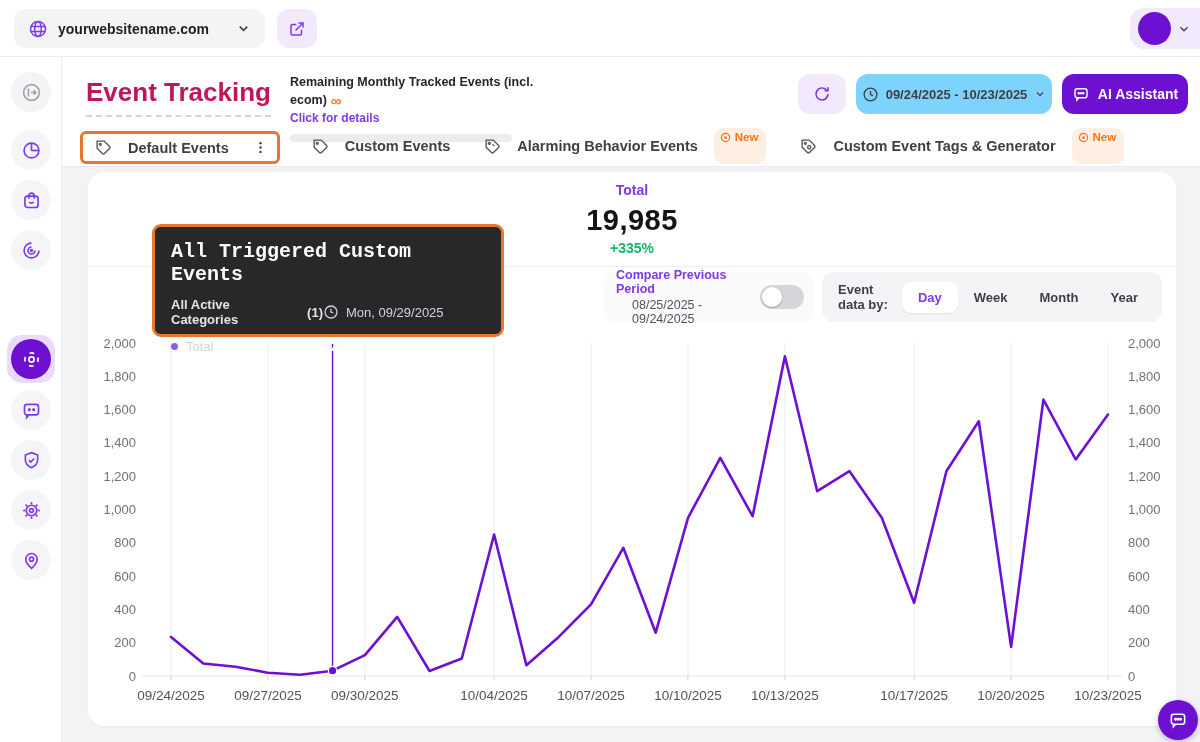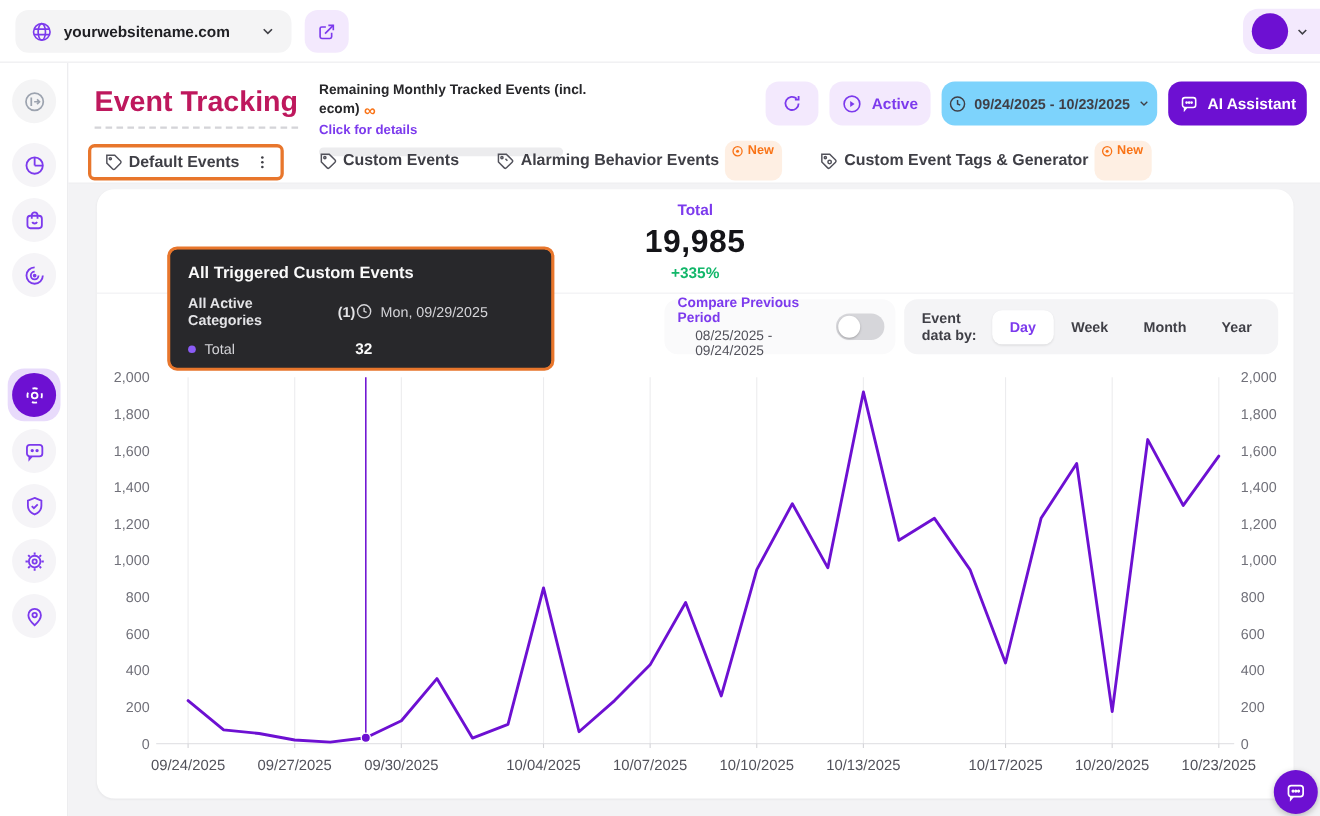--- a/index.html
+++ b/index.html
@@ -32,21 +32,21 @@
   .remaining .r-bar { margin-top:9px; width:222px; height:8px; border-radius:4px; background:#ececee; }
   .hdr-actions { position:absolute; right:12px; top:17px; display:flex; gap:10px; height:40px; }
   .btn { display:flex; align-items:center; justify-content:center; gap:8px; border-radius:12px; font-size:14px; font-weight:700; cursor:pointer; }
   .btn-refresh { width:48px; background:#f3e9fd; }
   .btn-active { width:92px; background:#f3e9fd; color:#7c3aed; }
   .btn-date { width:196px; background:#7dd3fc; color:#3f3f46; font-size:13px; font-weight:600; gap:7px; }
   .btn-ai { width:126px; background:#6d10d2; color:#fff; }
 
   
   .tabs-row { position:absolute; left:18px; bottom:0; height:40px; display:flex; align-items:center; }
-  .tab { display:flex; align-items:center; gap:5px; font-size:14.5px; font-weight:600; color:#3f3f46; cursor:pointer; padding:6px 2px; }
+  .tab { display:flex; align-items:center; gap:16px; font-size:14.5px; font-weight:600; color:#3f3f46; cursor:pointer; padding:6px 2px; }
   .tab-annot { border:3px solid #e8762c; border-radius:6px; padding:5px 9px 5px 12px; margin-bottom:-3px; background:#fff; }
   .tab + .tab, .tab-annot + .tab { margin-left:30px; }
   .kebab { margin-left:8px; display:flex; align-items:center; cursor:pointer; }
   .new-badge { display:flex; align-items:center; gap:4px; background:#feefe3; color:#f97316; font-size:11.5px; font-weight:700; border-radius:9px; padding:3px 8px 21px 6px; }
 
   
   .card { position:absolute; left:26px; top:115px; width:1088px; height:554px; background:#fff; border-radius:16px; box-shadow:0 1px 2px rgba(0,0,0,0.04); }
   .summary { position:absolute; left:0; top:10px; width:1088px; text-align:center; }
   .summary .s-label { font-size:14px; font-weight:700; color:#7c3aed; }
   .summary .s-value { font-size:29px; font-weight:700; color:#141418; margin-top:6px; letter-spacing:0.5px; }
@@ -63,21 +63,21 @@
   .show-pill { width:340px; height:50px; background:#f4f4f6; border-radius:12px; display:flex; align-items:center; padding:0 8px 0 16px; }
   .show-pill .sd-label { font-size:13px; font-weight:600; color:#3f3f46; margin-right:14px; }
   .sd-opt { font-size:13px; font-weight:600; color:#3f3f46; padding:8px 16px; border-radius:9px; cursor:pointer; }
   .sd-opt.selected { background:#fff; color:#7c3aed; box-shadow:0 1px 2px rgba(0,0,0,0.08); }
 
   .chart-svg { position:absolute; left:0; top:0; width:1088px; height:554px; }
 
   
   .tooltip-annot { position:absolute; left:64px; top:52px; width:352px; height:113px; border:3px solid #e8762c; border-radius:9px; z-index:6; background:#28282b; }
   .tooltip { width:100%; height:100%; border-radius:6px; background:#28282b; padding:13px 16px; }
-  .tt-title { font-size:15px; font-weight:600; color:#fafafa; }
+  .tt-title { font-size:20px; font-weight:600; color:#fafafa;font-family:Liberation Mono, monospace; }
   .tt-row { display:grid; grid-template-columns:152px 1fr; align-items:center; margin-top:11px; }
   .tt-cat { font-size:13px; color:#e4e4e7; font-weight:600; display:flex; gap:7px; align-items:center; }
   .tt-date { font-size:13px; color:#d4d4d8; display:flex; gap:7px; align-items:center; }
   .tt-series { font-size:13px; color:#d4d4d8; display:flex; gap:8px; align-items:center; }
   .tt-dot { width:7px; height:7px; border-radius:50%; background:#8b5cf6; }
   .tt-value { font-size:14px; font-weight:600; color:#fafafa; }
 
   .fab { position:absolute; left:1158px; top:700px; width:40px; height:40px; border-radius:50%; background:#6d10d2; display:flex; align-items:center; justify-content:center; cursor:pointer; z-index:40; box-shadow:0 2px 6px rgba(0,0,0,0.25); }
 </style>
 </head>
@@ -198,27 +198,20 @@
         <div class="r-link">Click for details</div>
         <div class="r-bar"></div>
       </div>
 
       <div class="hdr-actions">
         <div class="btn btn-refresh">
           <svg width="18" height="18" viewBox="0 0 24 24" fill="none" stroke="#7c3aed" stroke-width="2.2">
             <path d="M20 12a8 8 0 1 1-2.34-5.66"></path>
               <polyline points="20,3 20,7.5 15.5,7.5"></polyline>
           </svg>
-        </div>
-        <div class="btn btn-active">
-          <svg width="19" height="19" viewBox="0 0 24 24" fill="none" stroke="#7c3aed" stroke-width="1.9">
-            <circle cx="12" cy="12" r="9"></circle>
-              <path d="M10 8.5l5 3.5-5 3.5z" fill="#7c3aed" stroke="none"></path>
-          </svg>
-          <span>Active</span>
         </div>
         <div class="btn btn-date">
           <svg width="17" height="17" viewBox="0 0 24 24" fill="none" stroke="#3f3f46" stroke-width="1.9">
             <circle cx="12" cy="12" r="9"></circle>
               <polyline points="12,7 12,12 15.5,13.5"></polyline>
           </svg>
           <span>09/24/2025 - 10/23/2025</span>
           <svg width="12" height="12" viewBox="0 0 24 24" fill="none" stroke="#3f3f46" stroke-width="2.4">
               <polyline points="6,9 12,15 18,9"></polyline>
             </svg>

